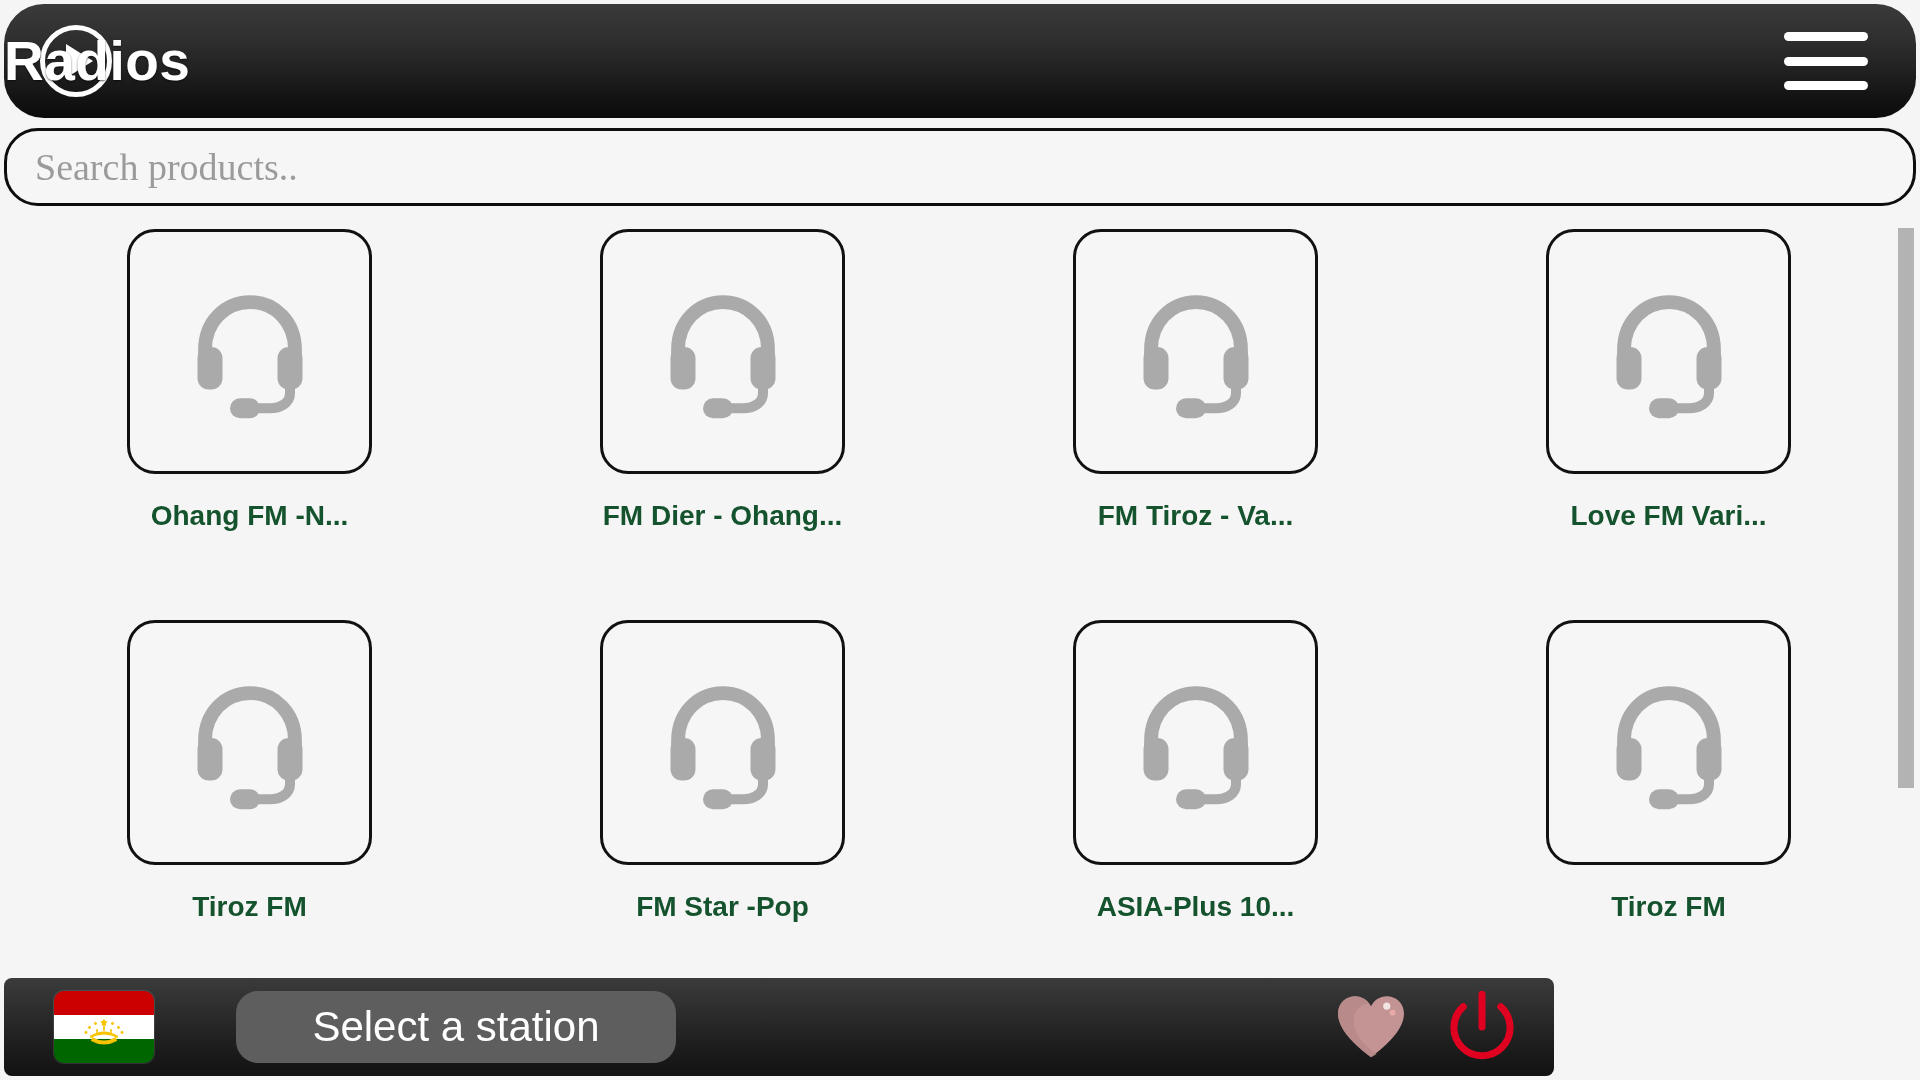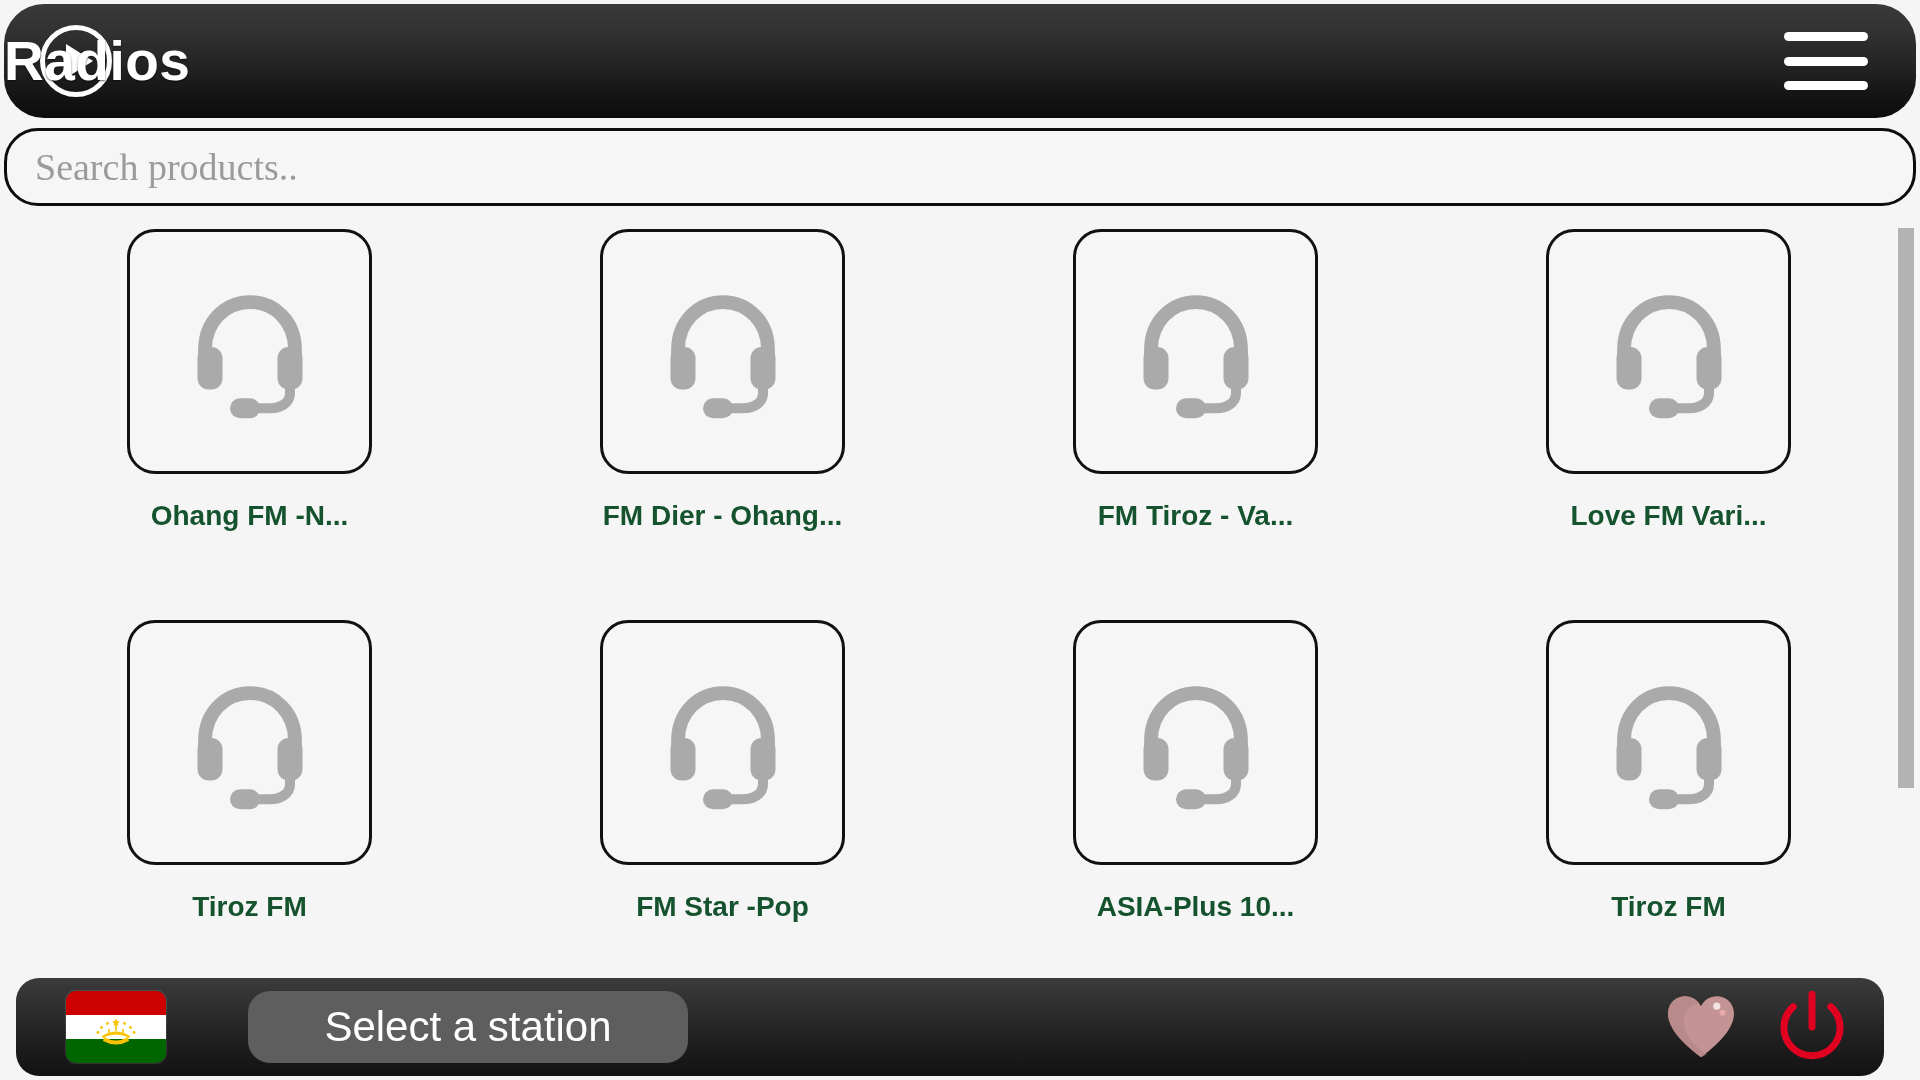--- a/index.html
+++ b/index.html
@@ -145,23 +145,23 @@
     position: absolute;
     right: 6px; top: 228px;
     width: 16px; height: 560px;
     background: #b3b3b3;
     cursor: pointer;
   }
 
   
   .bottombar {
     position: absolute;
-    left: 16px; bottom: 4px;
-    width: 1868px; height: 98px;
-    border-radius: 23px;
+    left: 4px; bottom: 4px;
+    width: 1550px; height: 98px;
+    border-radius: 8px;
     background: linear-gradient(180deg, #3b3b3b 0%, #2c2c2c 35%, #1d1d1d 70%, #121212 100%);
     display: flex;
     align-items: center;
     overflow: hidden;
   }
   .flag {
     position: absolute;
     left: 50px; top: 50%;
     transform: translateY(-50%);
     width: 100px; height: 72px;

